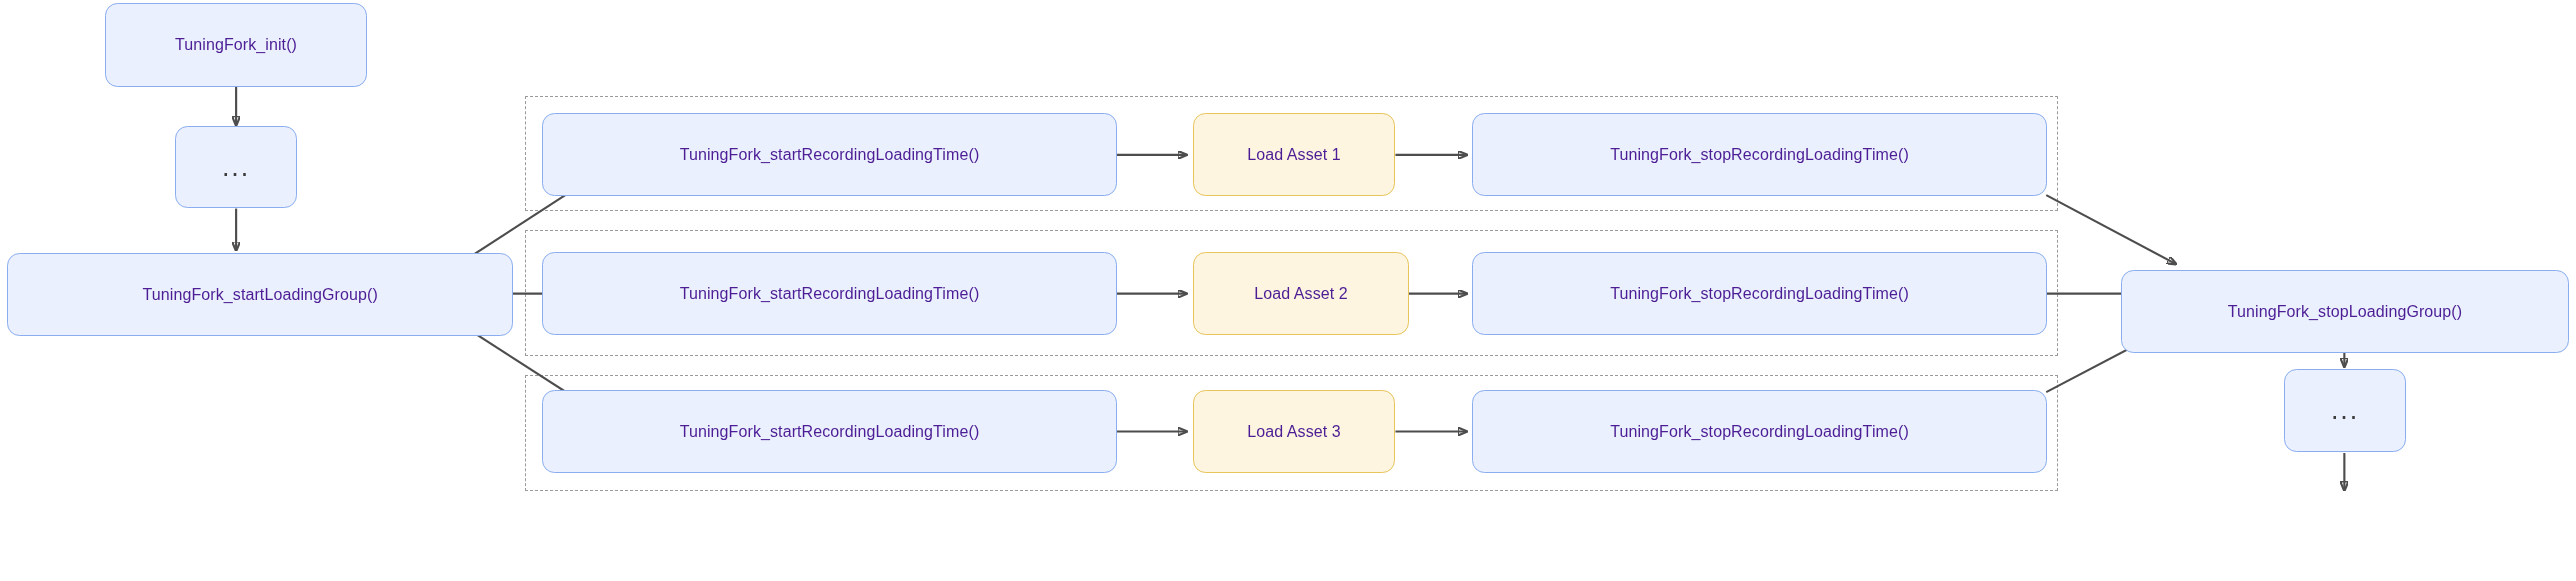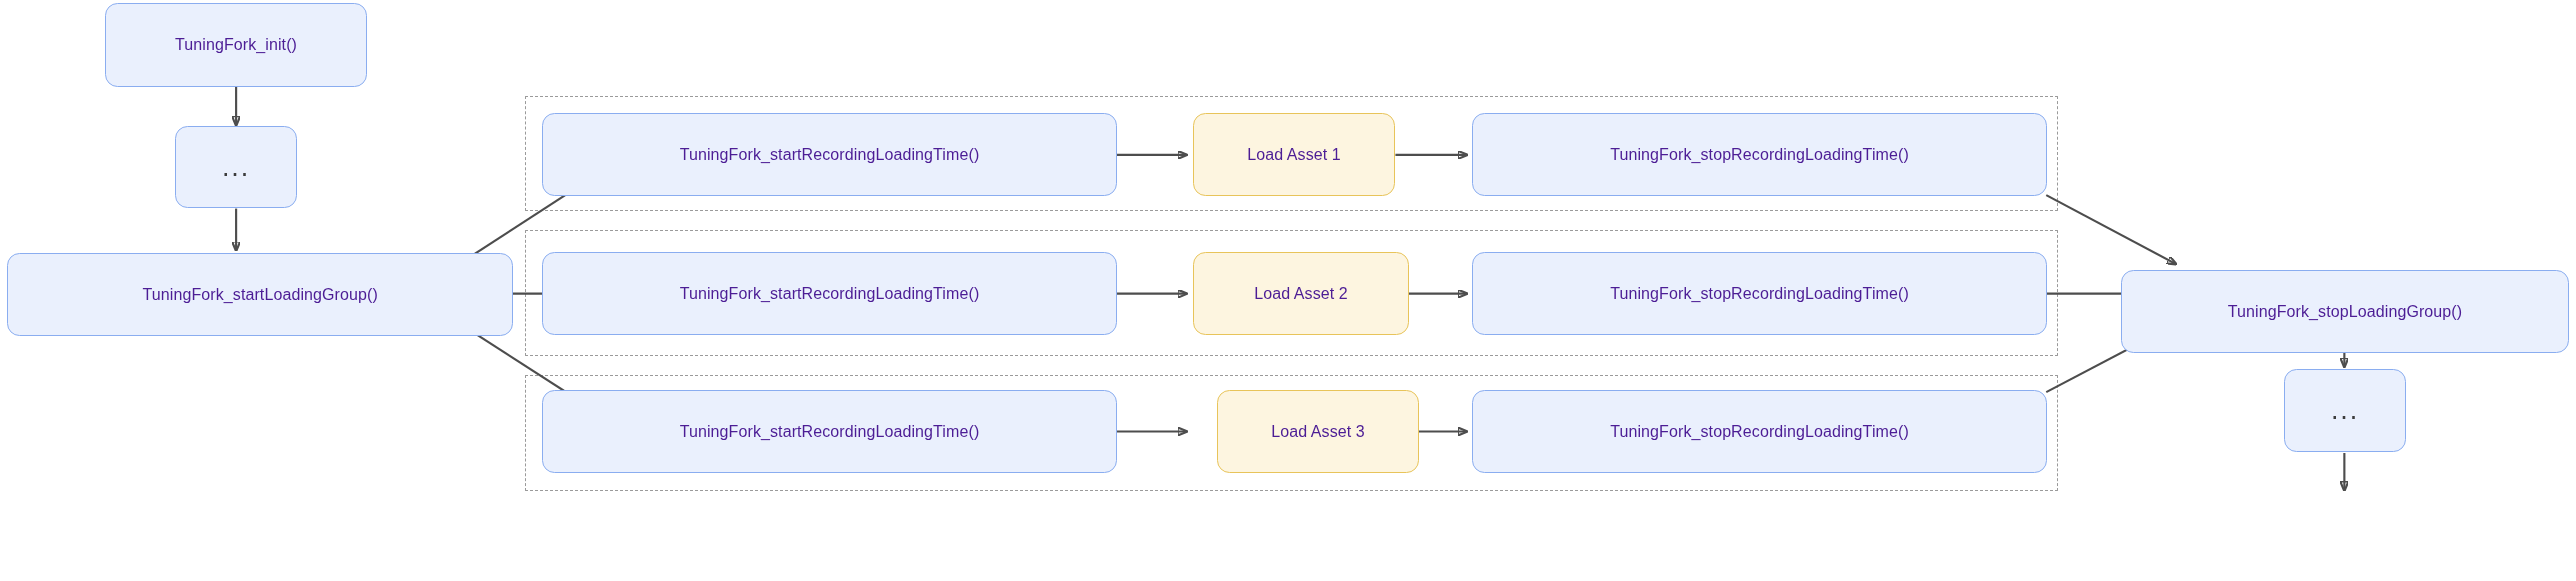--- a/index.html
+++ b/index.html
@@ -109,21 +109,21 @@
 
   <div class="node blue" style="left:542px;top:113px;width:575px;height:83px;">TuningFork_startRecordingLoadingTime()</div>
   <div class="node yellow" style="left:1193px;top:113px;width:202px;height:83px;">Load Asset 1</div>
   <div class="node blue" style="left:1472px;top:113px;width:575px;height:83px;">TuningFork_stopRecordingLoadingTime()</div>
 
   <div class="node blue" style="left:542px;top:252px;width:575px;height:83px;">TuningFork_startRecordingLoadingTime()</div>
   <div class="node yellow" style="left:1193px;top:252px;width:216px;height:83px;">Load Asset 2</div>
   <div class="node blue" style="left:1472px;top:252px;width:575px;height:83px;">TuningFork_stopRecordingLoadingTime()</div>
 
   <div class="node blue" style="left:542px;top:390px;width:575px;height:83px;">TuningFork_startRecordingLoadingTime()</div>
-  <div class="node yellow" style="left:1193px;top:390px;width:202px;height:83px;margin-left:24px;">Load Asset 3</div>
+  <div class="node yellow" style="left:1193px;top:390px;width:202px;height:83px;">Load Asset 3</div>
   <div class="node blue" style="left:1472px;top:390px;width:575px;height:83px;">TuningFork_stopRecordingLoadingTime()</div>
 
   <div class="node blue" style="left:2121px;top:252px;width:448px;height:83px;margin-top:18px;">TuningFork_stopLoadingGroup()</div>
 
   <div class="node blue ellipsis" style="left:2284px;top:369px;width:122px;height:83px;">...</div>
 
 
 </div>
 
 

